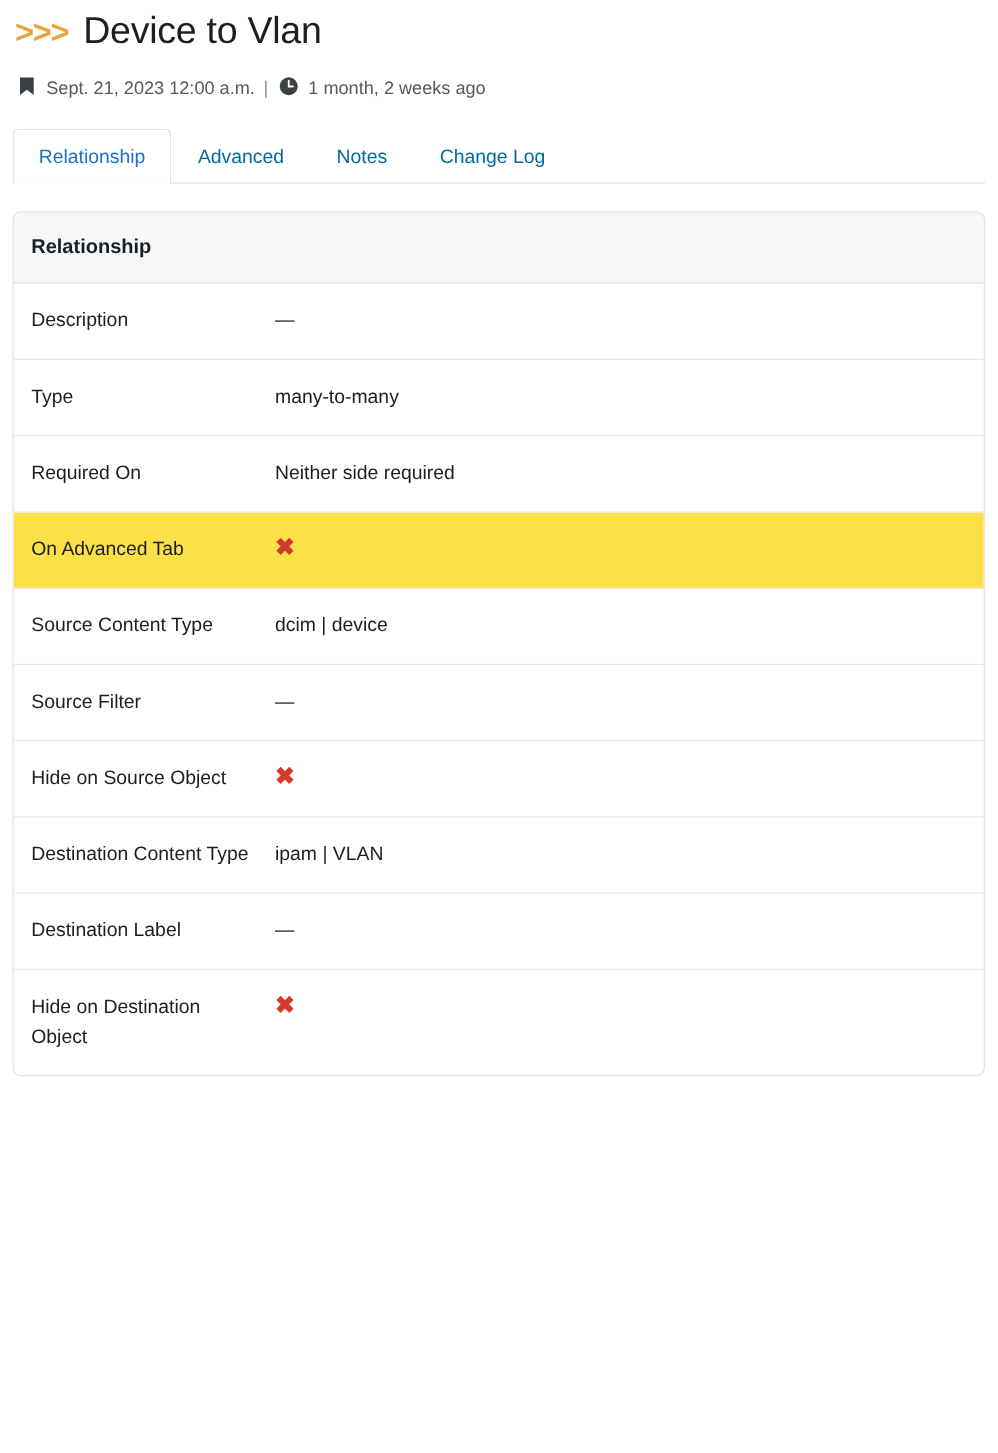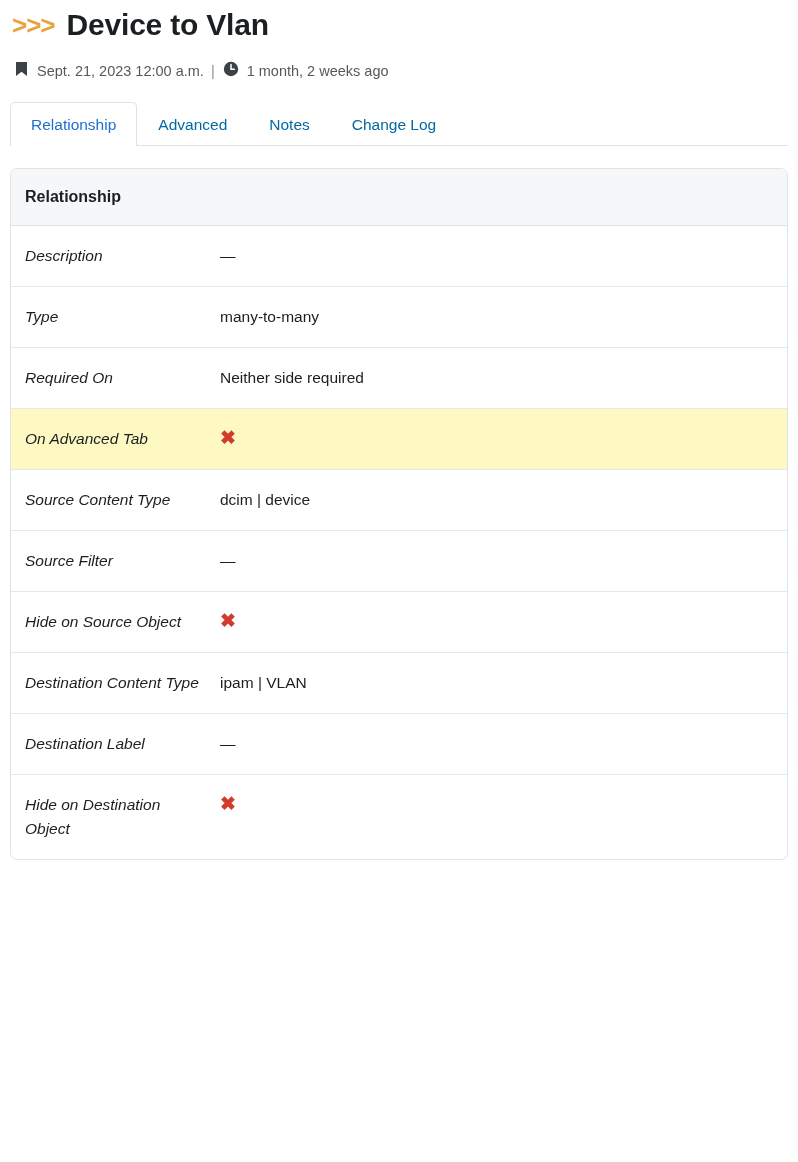--- a/index.html
+++ b/index.html
@@ -31,21 +31,21 @@
     color: #e8a33d;
     font-size: 26px;
     font-weight: 700;
     letter-spacing: -1px;
     line-height: 1;
     margin-right: 12px;
     font-family: "Liberation Sans", sans-serif;
   }
   .page-title {
     font-size: 30px;
-    font-weight: 700;
+    font-weight: 400;
     color: #1b1f22;
     line-height: 1.1;
     letter-spacing: -0.2px;
   }
 
   
   .meta-row {
     display: flex;
     align-items: center;
     margin: 20px 0 0 4px;
@@ -109,21 +109,21 @@
     color: #1b1f22;
     border-bottom: 1px solid #dfe3e7;
   }
   table.detail {
     width: 100%;
     border-collapse: collapse;
     table-layout: fixed;
   }
   table.detail tr { border-bottom: 1px solid #e6e9ec; }
   table.detail tr:last-child { border-bottom: none; }
-  table.detail tr.highlight { background: #fef9c3; }
+  table.detail tr.highlight { background: #fde047; }
   table.detail th,
   table.detail td {
     text-align: left;
     vertical-align: top;
     font-size: 15.5px;
     font-weight: 400;
     padding: 18px 14px 18px 14px;
     line-height: 1.55;
   }
   table.detail th {
@@ -136,21 +136,21 @@
     padding-left: 4px;
   }
   .dash { color: #1b1f22; }
   .xmark {
     color: #d33a2c;
     font-size: 19px;
     line-height: 1;
     display: inline-block;
     font-weight: 700;
   }
-  .wrap-label { display: block; max-width: 180px; font-style: italic; }
+  .wrap-label { display: block; max-width: 180px; }
 </style>
 </head>
 <body>
 
 <div class="page">
 
   <div class="page-header">
     <span class="chevrons">&gt;&gt;&gt;</span>
     <span class="page-title">Device to Vlan</span>
   </div>

